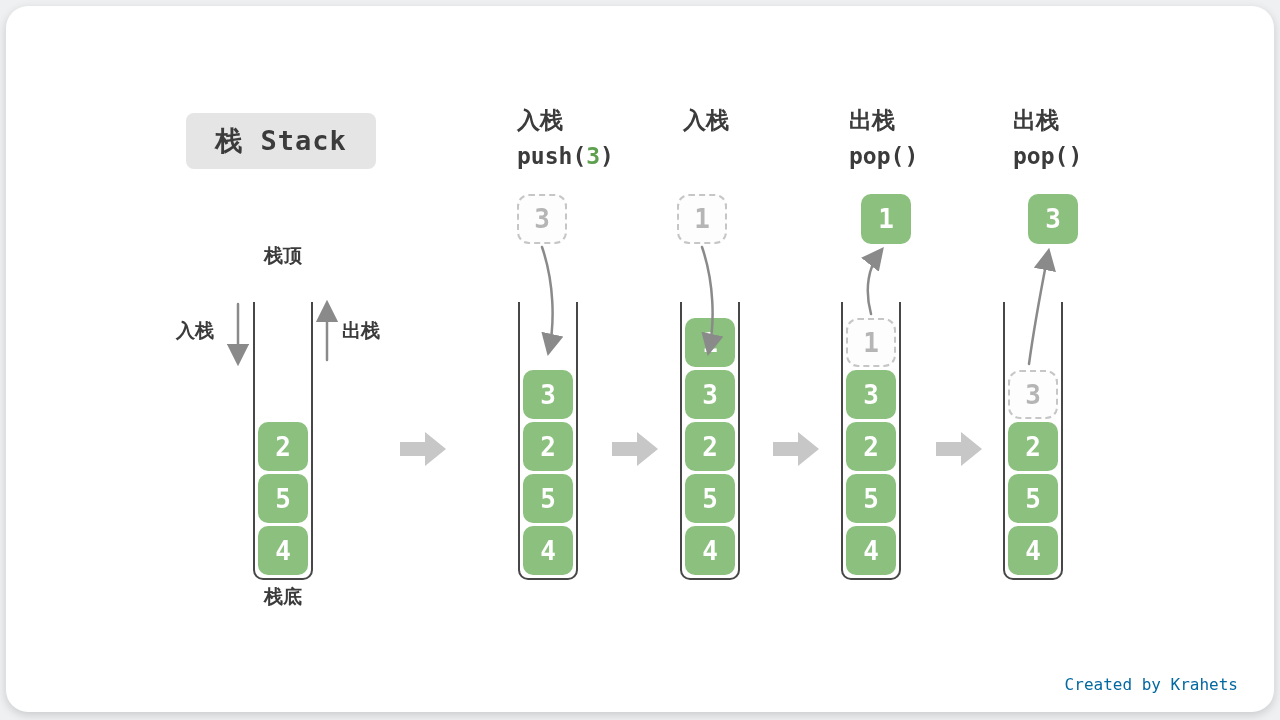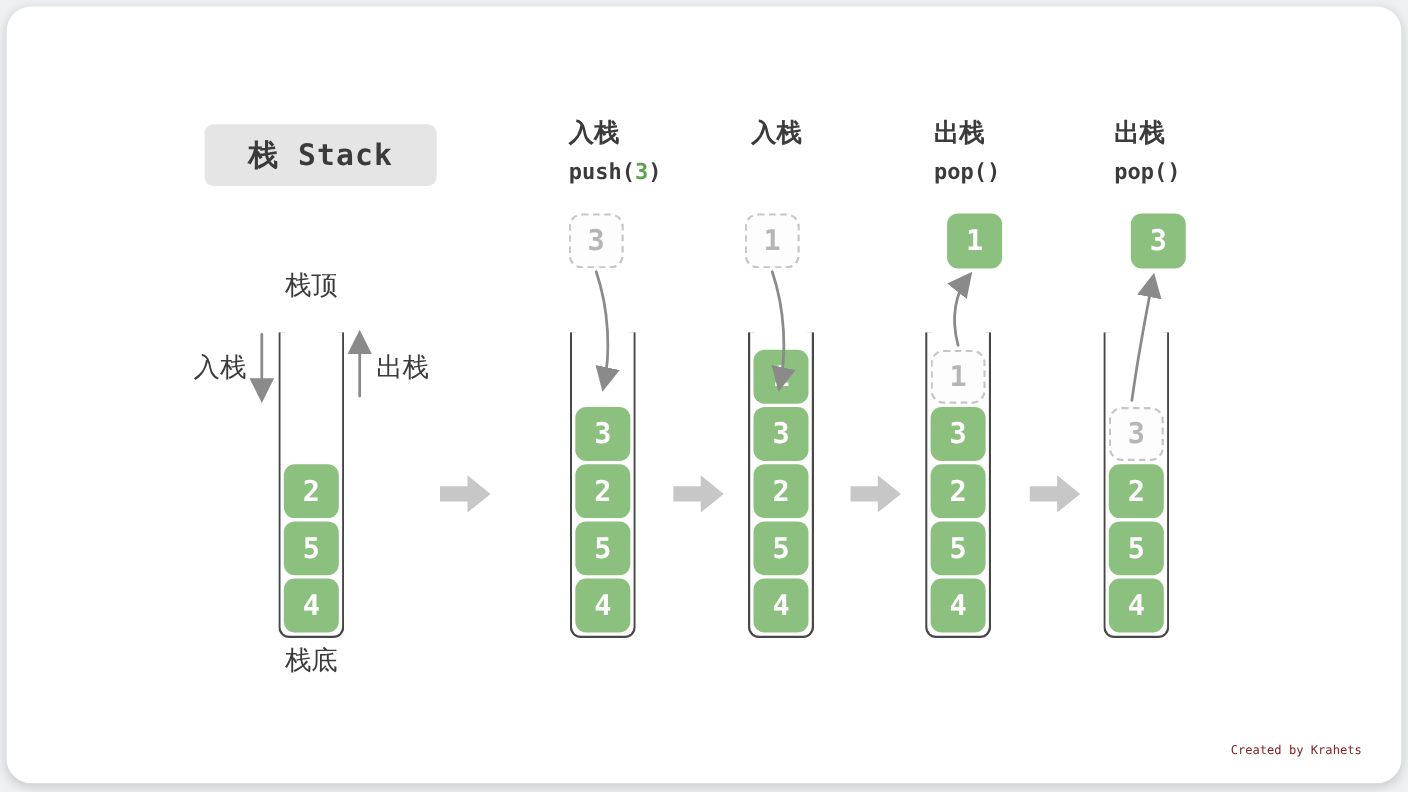--- a/index.html
+++ b/index.html
@@ -10,32 +10,32 @@
     overflow:hidden;position:relative;
   }
   #card{
     position:absolute;left:6px;top:6px;width:1268px;height:706px;
     background:#ffffff;border-radius:22px;
     box-shadow:0 3px 10px rgba(0,0,0,0.16);
   }
   .abs{position:absolute;}
   
   #title-box{
-    left:186px;top:113px;width:211px;height:56px;
+    left:186px;top:113px;width:190px;height:56px;
     background:#e5e5e5;border-radius:8px;
     display:flex;align-items:center;justify-content:center;
     font-family:"DejaVu Sans Mono",monospace;
     font-size:27px;font-weight:700;color:#3b3b3b;letter-spacing:1px;
   }
   
   .op{top:104px;width:170px;}
   .op-action{font-size:23px;font-weight:700;color:#3b3b3b;line-height:32px;}
   .op-code{
     margin-top:3px;font-family:"DejaVu Sans Mono",monospace;
-    font-size:20px;font-weight:600;color:#3b3b3b;line-height:34px;
+    font-size:23px;font-weight:600;color:#3b3b3b;line-height:34px;
   }
   .op-code .arg{color:#5da14e;font-weight:700;}
   
   .float-box{
     top:194px;width:50px;height:50px;box-sizing:border-box;
     display:flex;align-items:center;justify-content:center;
     font-family:"DejaVu Sans Mono",monospace;font-size:26px;font-weight:700;
   }
   .float-box.dashed{
     background:#fdfdfd;border:2.5px dashed #c6c6c6;border-radius:12px;color:#b5b5b5;
@@ -54,33 +54,33 @@
     position:absolute;left:3px;width:50px;height:49px;box-sizing:border-box;
     background:#8cc07e;border-radius:10px;
     display:flex;align-items:center;justify-content:center;
     font-family:"DejaVu Sans Mono",monospace;font-size:26px;font-weight:700;color:#ffffff;
   }
   .cell.ghost{
     background:#fdfdfd;border:2.5px dashed #c6c6c6;border-radius:12px;color:#b5b5b5;
   }
   .s1{top:16px}.s2{top:68px}.s3{top:120px}.s4{top:172px}.s5{top:224px}
   
-  .lbl{font-size:24px;font-weight:400;color:#3b3b3b;}
+  .lbl{font-size:19px;font-weight:700;color:#3b3b3b;}
   #stack-top-label,#stack-bottom-label{left:233px;width:100px;text-align:center;}
   #stack-top-label{top:243px;}
   #stack-bottom-label{top:584px;}
   #push-side-label{left:176px;top:318px;width:60px;}
   #pop-side-label{left:342px;top:318px;width:60px;}
   
   #overlay{position:absolute;left:0;top:0;width:1280px;height:720px;pointer-events:none;}
   .block-arrow{position:absolute;top:429px;}
   
   #watermark{
     right:42px;top:675px;
-    font-family:"DejaVu Sans Mono",monospace;font-size:11px;color:#7f1d1d;
+    font-family:"DejaVu Sans Mono",monospace;font-size:16px;color:#0369a1;
   }
 </style>
 </head>
 <body>
 
 <div id="card"></div>
 
 <div id="title-box" class="abs">
   <span>栈 Stack</span>
 </div>

